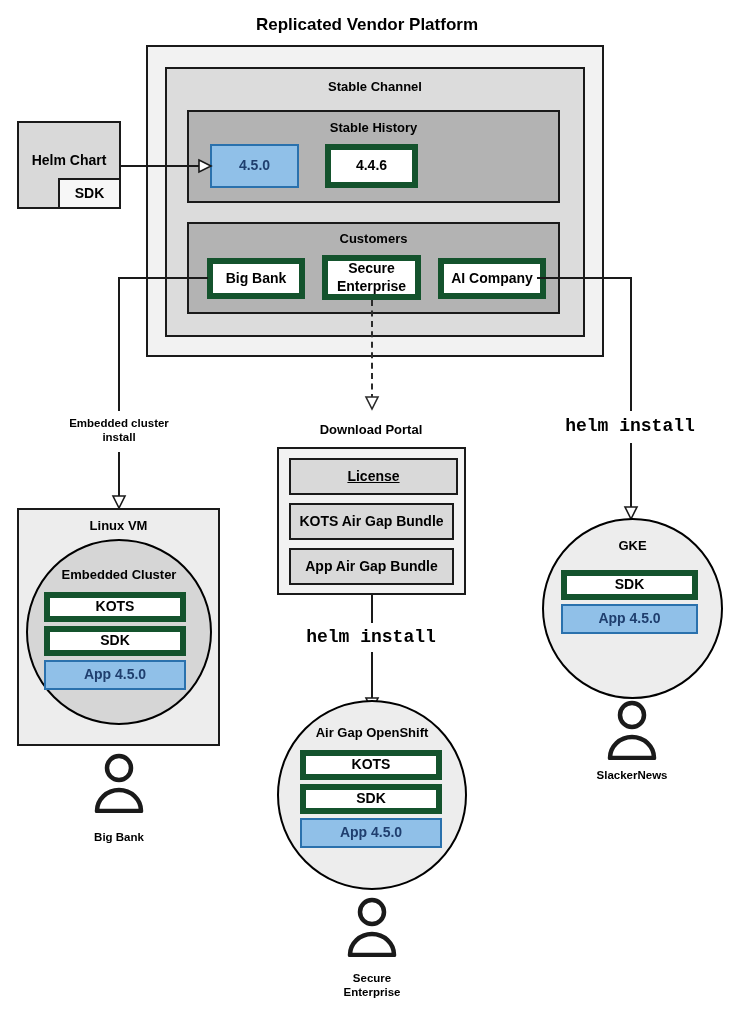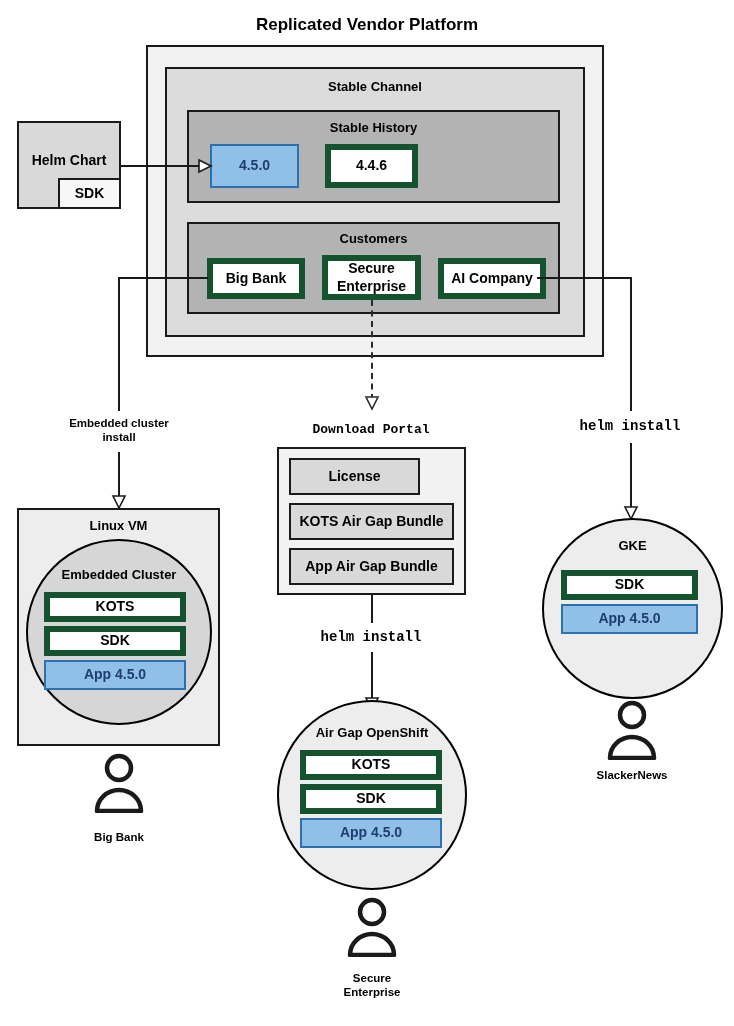--- a/index.html
+++ b/index.html
@@ -23,21 +23,21 @@
   .box-gray{background:#d9d9d9;border:2px solid #1a1a1a;}
   .box-blue{background:#90c0e8;border:2px solid #2a71ad;color:#1f3e6e;}
   .circle-gray{background:#d6d6d6;border:2px solid #000000;border-radius:50%;}
   .circle-light{background:#ededed;border:2px solid #000000;border-radius:50%;}
   .vmbox{background:#ededed;border:2px solid #1a1a1a;}
   
   .t-title{font-size:17px;}
   .t-head{font-size:13px;}
   .t-box{font-size:14px;}
   .t-small{font-size:11.5px;}
-  .t-mono{font-family:"Liberation Mono","DejaVu Sans Mono",monospace;font-size:14px;font-weight:bold;letter-spacing:0px;}
+  .t-mono{font-family:"Liberation Mono","DejaVu Sans Mono",monospace;font-size:18px;font-weight:bold;letter-spacing:0px;}
   
   .ln{position:absolute;background:#1a1a1a;}
   .lnh{height:2px;}
   .lnv{width:2px;}
   .dashv{position:absolute;width:0;border-left:2px dashed #2b2b2b;}
   svg.arrow{position:absolute;overflow:visible;}
   .person{position:absolute;}
 </style>
 </head>
 <body>
@@ -78,35 +78,35 @@
 <div class="ln lnh" style="left:537px;top:277px;width:95px;"></div>
 <div class="ln lnv" style="left:630px;top:277px;height:134px;"></div>
 
 <div class="dashv" style="left:371px;top:300px;height:100px;"></div>
 <svg class="arrow" style="left:364px;top:396px;width:16px;height:16px;" viewBox="0 0 16 16">
   <path d="M2 1 L14 1 L8 13 Z" fill="#ffffff" stroke="#2b2b2b" stroke-width="1.6"></path>
 </svg>
 
 <div class="lbl t-small" style="left:48px;top:414px;width:142px;height:32px;">Embedded cluster
 install</div>
-<div class="lbl t-head" style="left:290px;top:421px;width:162px;height:18px;font-family:Liberation Mono, monospace;">Download Portal</div>
+<div class="lbl t-head" style="left:290px;top:421px;width:162px;height:18px;">Download Portal</div>
 <div class="lbl t-mono" style="left:555px;top:417px;width:150px;height:20px;">helm install</div>
 
 <div class="ln lnv" style="left:118px;top:452px;height:48px;"></div>
 <svg class="arrow" style="left:111px;top:495px;width:16px;height:16px;" viewBox="0 0 16 16">
   <path d="M2 1 L14 1 L8 13 Z" fill="#ffffff" stroke="#1a1a1a" stroke-width="1.6"></path>
 </svg>
 
 <div class="ln lnv" style="left:630px;top:443px;height:68px;"></div>
 <svg class="arrow" style="left:623px;top:506px;width:16px;height:16px;" viewBox="0 0 16 16">
   <path d="M2 1 L14 1 L8 13 Z" fill="#ffffff" stroke="#1a1a1a" stroke-width="1.6"></path>
 </svg>
 
 <div class="abs panel-outer" style="left:277px;top:447px;width:189px;height:148px;"></div>
-<div class="lbl t-box box-gray" style="left:289px;top:458px;width:131px;height:37px;">License</div>
+<div class="lbl t-box box-gray" style="left:289px;top:458px;width:169px;height:37px;text-decoration:underline;">License</div>
 <div class="lbl t-box box-gray" style="left:289px;top:503px;width:165px;height:37px;">KOTS Air Gap Bundle</div>
 <div class="lbl t-box box-gray" style="left:289px;top:548px;width:165px;height:37px;">App Air Gap Bundle</div>
 
 <div class="ln lnv" style="left:371px;top:595px;height:28px;"></div>
 <div class="lbl t-mono" style="left:296px;top:628px;width:150px;height:20px;">helm install</div>
 <div class="ln lnv" style="left:371px;top:652px;height:50px;"></div>
 <svg class="arrow" style="left:364px;top:697px;width:16px;height:16px;" viewBox="0 0 16 16">
   <path d="M2 1 L14 1 L8 13 Z" fill="#ffffff" stroke="#1a1a1a" stroke-width="1.6"></path>
 </svg>
 

